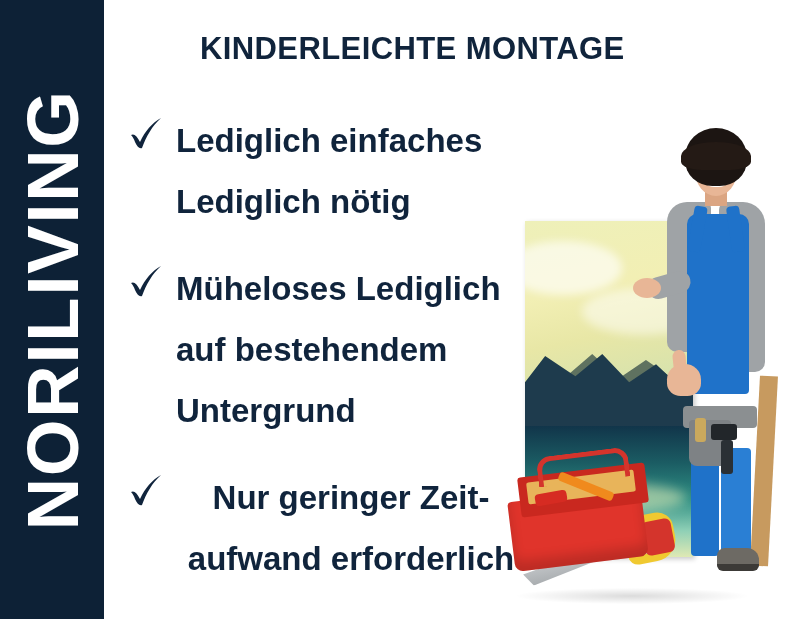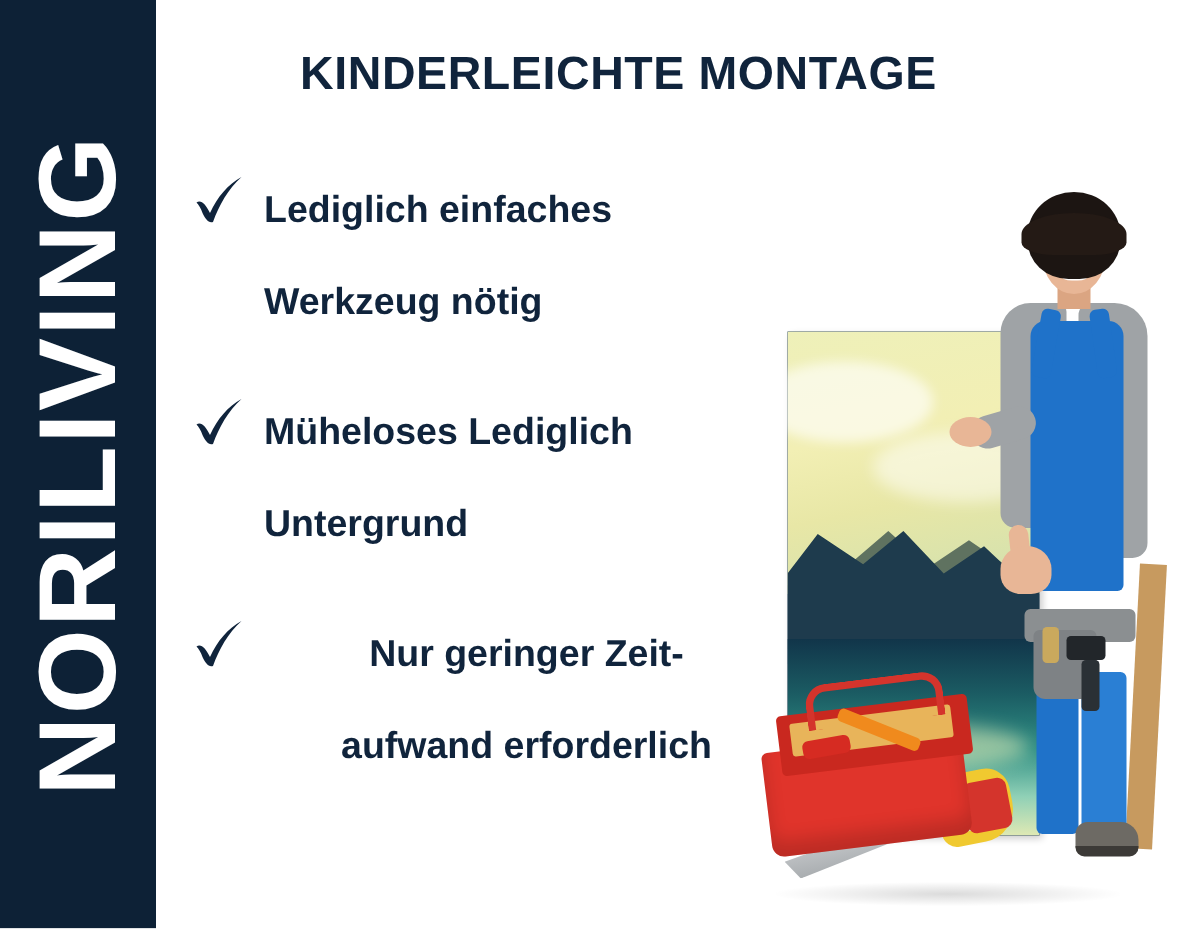--- a/index.html
+++ b/index.html
@@ -82,21 +82,21 @@
   .check-icon svg { display: block; width: 42px; height: 42px; }
 
   .benefit-lines {
     flex: 1 1 auto;
     padding-left: 8px;
   }
   .benefit-line {
     color: #10243c;
     font-family: "Liberation Sans", sans-serif;
     font-weight: 700;
-    font-size: 25px;
+    font-size: 33px;
     line-height: 61px;
     white-space: nowrap;
   }
 
   
   #photo-area {
     position: absolute;
     left: 487px;
     top: 118px;
     width: 312px;
@@ -289,32 +289,33 @@
   <div id="benefit-list">
 
     <div class="benefit-item">
       <span class="check-icon">
         <svg viewBox="0 0 42 42" aria-hidden="true">
           <path d="M5 23 C8 21 11 24 14 30 C19 19 26 11 35 6 C26 14 20 25 16 36 C13 37 11 34 9 30 C8 27 6.5 24.5 5 23 Z" fill="#10243c"></path>
         </svg>
       </span>
       <span class="benefit-lines">
         <span class="benefit-line" style="display: block;">Lediglich einfaches</span>
-        <span class="benefit-line" style="display: block;">Werkzeug nötig</span>
+        <span class="benefit-line" style="display: block;">Lediglich nötig</span>
       </span>
     </div>
 
     <div class="benefit-item">
       <span class="check-icon">
         <svg viewBox="0 0 42 42" aria-hidden="true">
           <path d="M5 23 C8 21 11 24 14 30 C19 19 26 11 35 6 C26 14 20 25 16 36 C13 37 11 34 9 30 C8 27 6.5 24.5 5 23 Z" fill="#10243c"></path>
         </svg>
       </span>
       <span class="benefit-lines">
         <span class="benefit-line" style="display: block;">Müheloses Lediglich</span>
+        <span class="benefit-line" style="display: block;">auf bestehendem</span>
         <span class="benefit-line" style="display: block;">Untergrund</span>
       </span>
     </div>
 
     <div class="benefit-item">
       <span class="check-icon">
         <svg viewBox="0 0 42 42" aria-hidden="true">
           <path d="M5 23 C8 21 11 24 14 30 C19 19 26 11 35 6 C26 14 20 25 16 36 C13 37 11 34 9 30 C8 27 6.5 24.5 5 23 Z" fill="#10243c"></path>
         </svg>
       </span>

